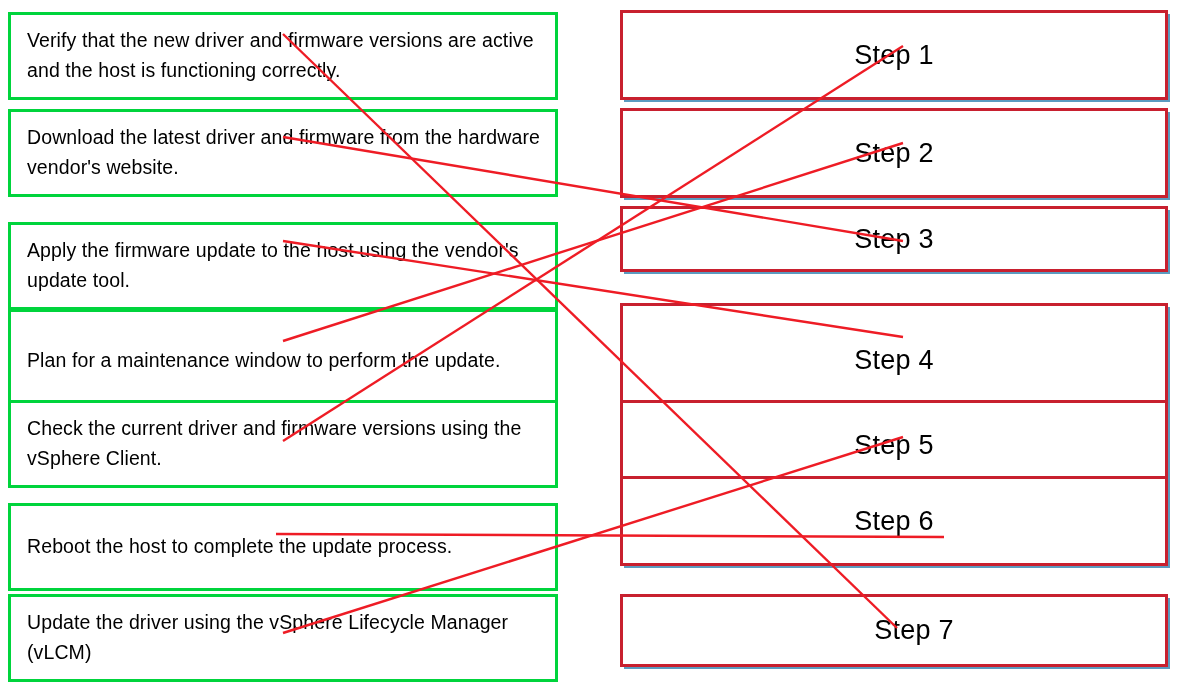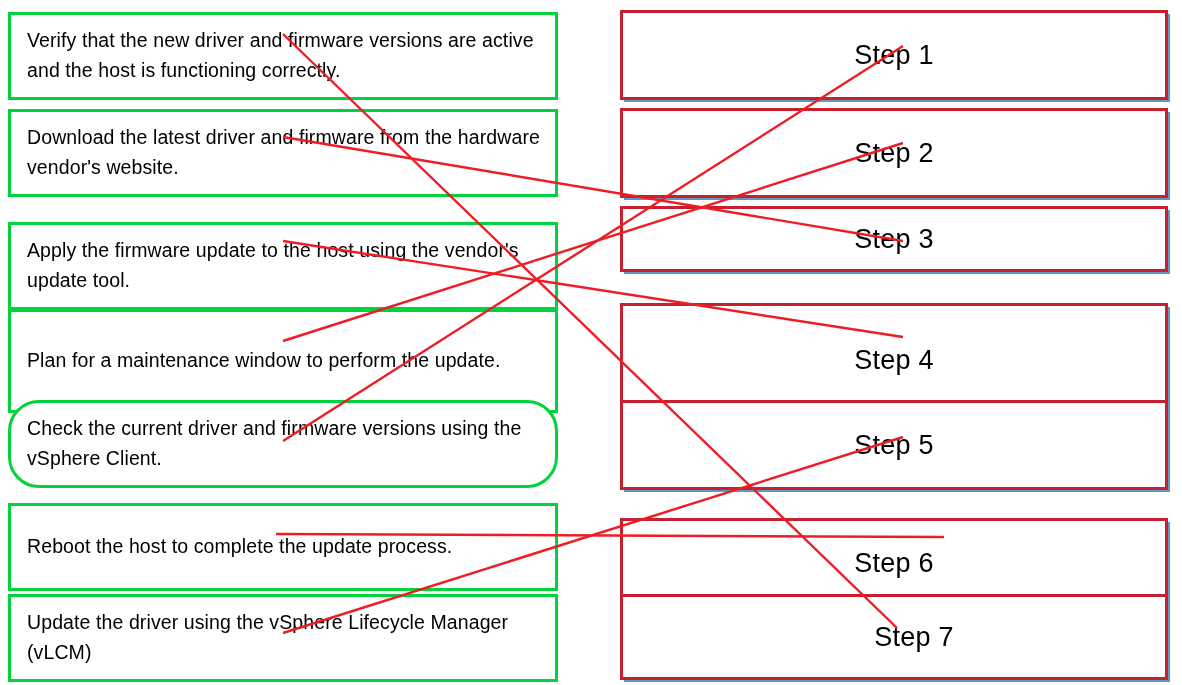--- a/index.html
+++ b/index.html
@@ -95,21 +95,21 @@
       </div>
       <div class="stmt-box" style="top: 101px; height: 88px;">
         <div class="stmt-text">Download the latest driver and firmware from the hardware vendor's website.</div>
       </div>
       <div class="stmt-box" style="top: 198px; height: 88px; margin-top: 16px;">
         <div class="stmt-text">Apply the firmware update to the host using the vendor's update tool.</div>
       </div>
       <div class="stmt-box" style="top: 301px; height: 104px;">
         <div class="stmt-text">Plan for a maintenance window to perform the update.</div>
       </div>
-      <div class="stmt-box" style="top: 392px; height: 88px; border-radius: 31px;">
+      <div class="stmt-box" style="top: 392px; height: 88px;">
         <div class="stmt-text">Check the current driver and firmware versions using the vSphere Client.</div>
       </div>
       <div class="stmt-box" style="top: 495px; height: 88px;">
         <div class="stmt-text">Reboot the host to complete the update process.</div>
       </div>
       <div class="stmt-box" style="top: 586px; height: 88px;">
         <div class="stmt-text">Update the driver using the vSphere Lifecycle Manager (vLCM)</div>
       </div>
     </div>
 
@@ -122,24 +122,24 @@
       </div>
       <div class="step-box" style="top: 198px; height: 66px;">
         <div class="step-text">Step 3</div>
       </div>
       <div class="step-box" style="top: 295px; height: 114px;">
         <div class="step-text">Step 4</div>
       </div>
       <div class="step-box" style="top: 392px; height: 90px;">
         <div class="step-text">Step 5</div>
       </div>
-      <div class="step-box" style="top: 510px; height: 90px; justify-content: center;">
+      <div class="step-box" style="top: 468px; height: 90px; justify-content: center;">
         <div class="step-text">Step 6</div>
       </div>
-      <div class="step-box" style="top: 586px; height: 86px; padding-left: 40px;">
+      <div class="step-box" style="top: 586px; height: 73px; padding-left: 40px;">
         <div class="step-text">Step 7</div>
       </div>
     </div>
 
   <svg id="connectors" viewBox="0 0 1182 685" xmlns="http://www.w3.org/2000/svg">
       <line x1="283" y1="34" x2="897" y2="628" stroke="#ee1c25"></line>
       <line x1="283" y1="137" x2="903" y2="241" stroke="#ee1c25"></line>
       <line x1="283" y1="241" x2="903" y2="337" stroke="#ee1c25"></line>
       <line x1="283" y1="341" x2="903" y2="143" stroke="#ee1c25"></line>
       <line x1="283" y1="441" x2="903" y2="46" stroke="#ee1c25"></line>

